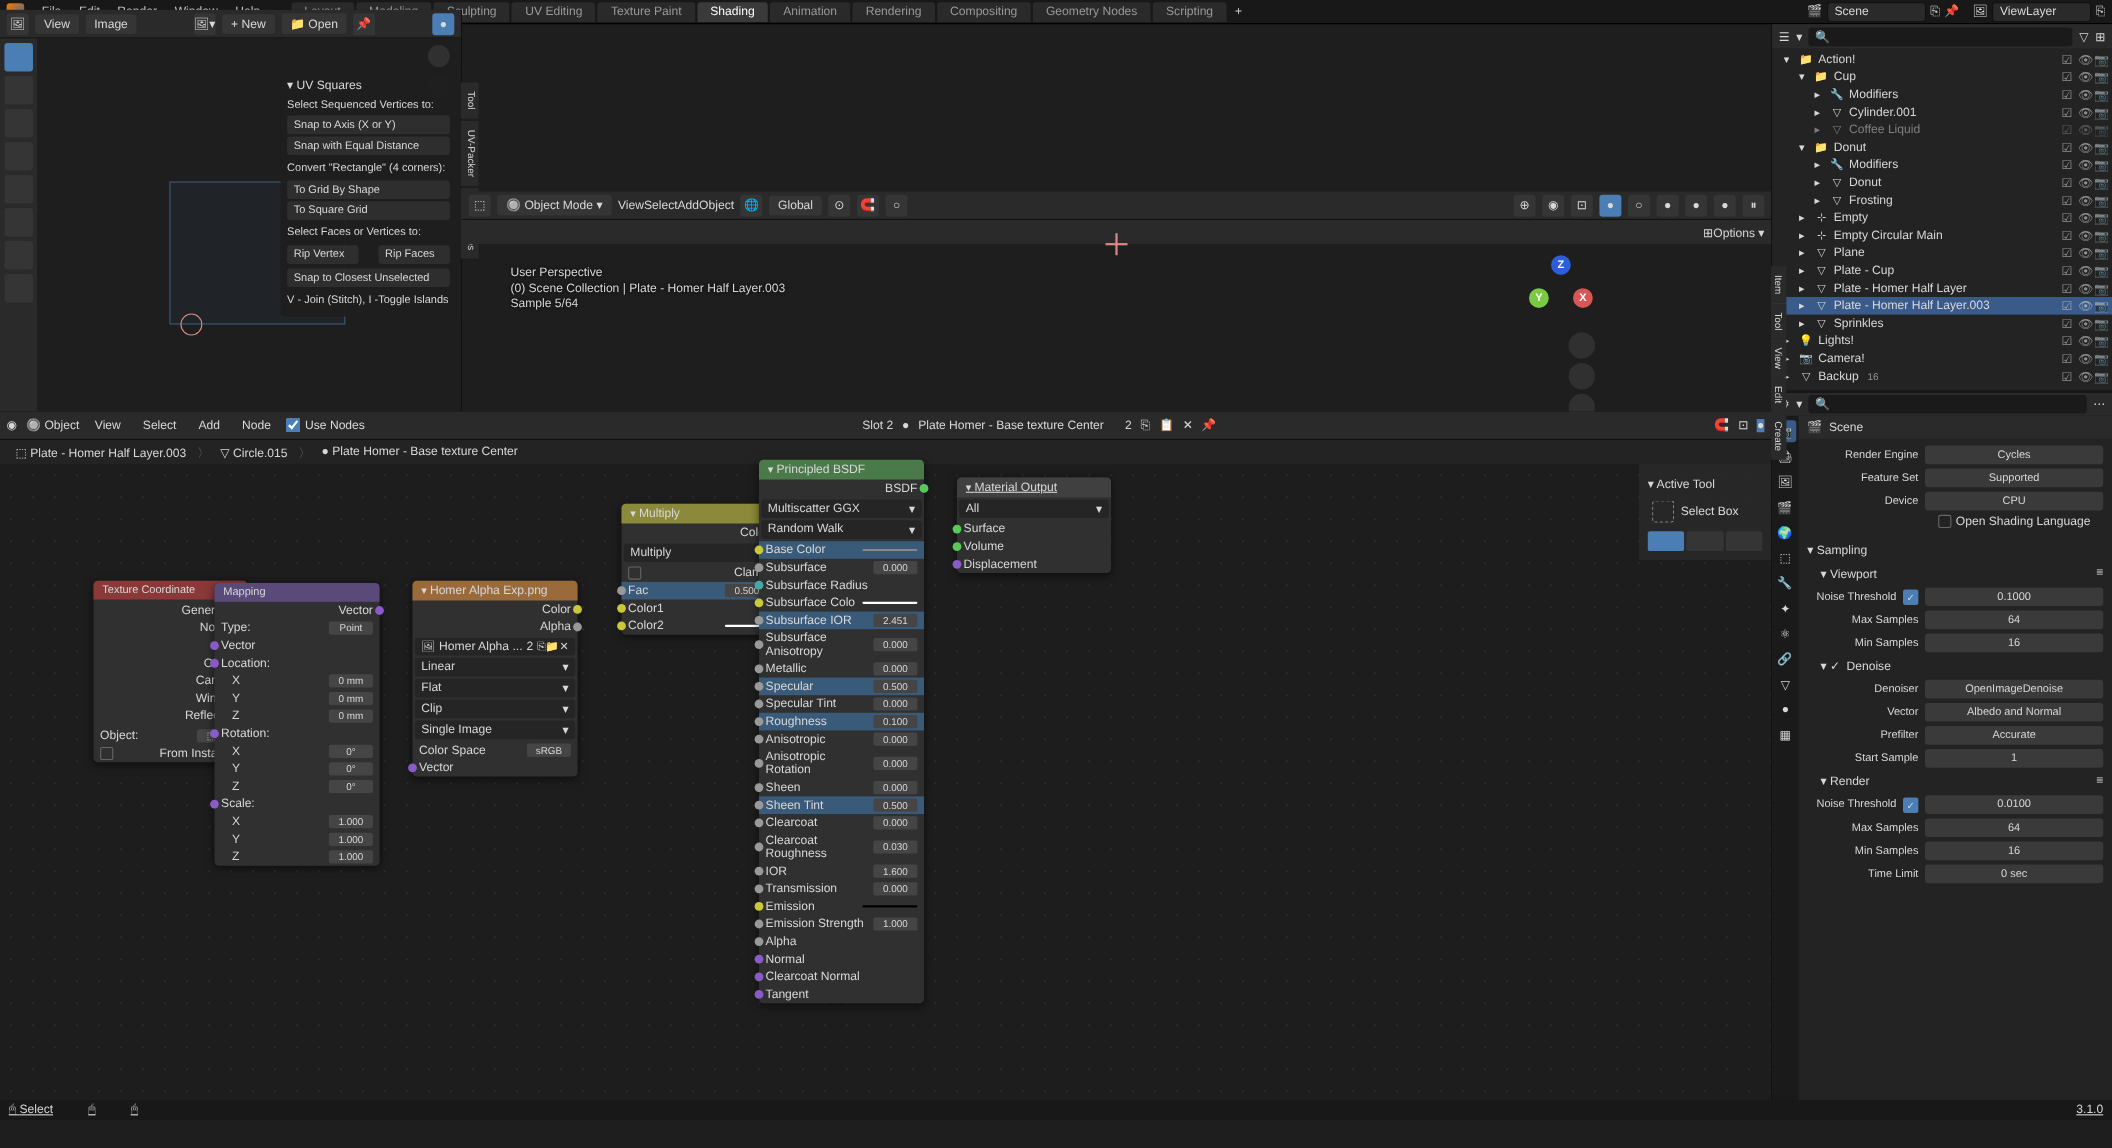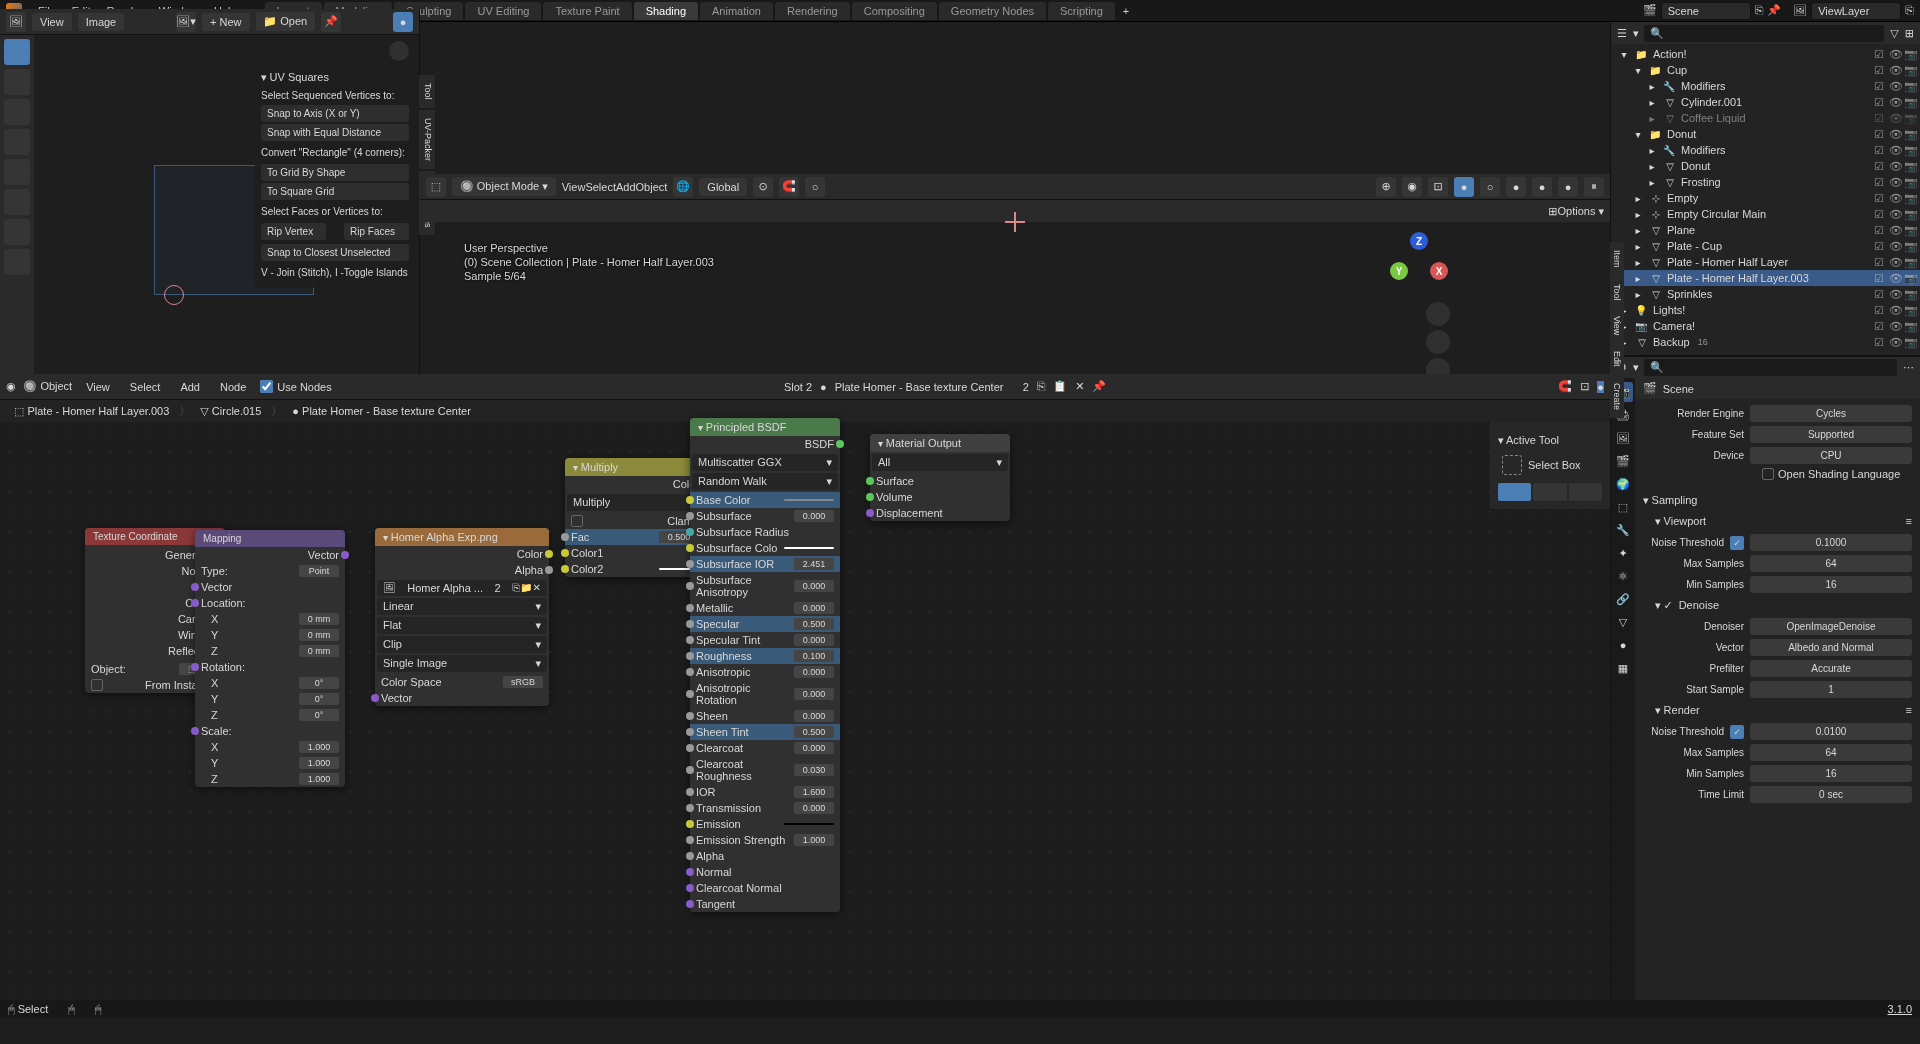--- a/index.html
+++ b/index.html
@@ -69,21 +69,21 @@
 .node { position:absolute; background:#303030; border-radius:4px; box-shadow:0 2px 8px #0008; min-width:140px; }
 .node-title { padding:3px 8px; font-size:10px; font-weight:500; border-radius:4px 4px 0 0; }
 .node-body { padding:2px; }
 .node-socket { display:flex; justify-content:space-between; align-items:center; padding:2px 6px; font-size:10px; position:relative; }
 .node-socket .sdot { width:8px; height:8px; border-radius:50%; position:absolute; }
 .node-socket.in .sdot { left:-4px; }
 .node-socket.out .sdot { right:-4px; }
 .node-socket .sval { background:#454545; padding:1px 6px; border-radius:2px; font-size:9px; min-width:40px; text-align:center; }
 .node-socket.hl { background:#3a5a7a; }
 .node-dropdown { background:#252525; padding:2px 6px; margin:2px; border-radius:3px; font-size:10px; display:flex; justify-content:space-between; }
-.nt-red { background:#8a3838; } .nt-purple { background:#5a4a7a; } .nt-orange { background:#9a6a3a; } .nt-yellow { background:#8a8a3a; } .nt-green { background:#4a7a4a; } .nt-dark { background:#404040; }
+.nt-red { background:#8a3838; } .nt-purple { background:#5a4a7a; } .nt-orange { background:#9a6a3a; } .nt-yellow { background:#8a8a3a; } .nt-green { background:#4a7a4a; } .nt-dark { background:#404040;text-decoration:underline; }
 
 .sock-yellow { background:#c8c838; } .sock-purple { background:#8a5ac8; } .sock-grey { background:#999; } .sock-green { background:#5ac85a; } .sock-teal { background:#48a8a8; }
 
 
 .outliner { height:334px; background:#232323; overflow:auto; border-bottom:1px solid #111; }
 .out-header { height:22px; background:#2a2a2a; display:flex; align-items:center; padding:0 6px; gap:6px; }
 .out-search { flex:1; background:#1a1a1a; border-radius:3px; padding:2px 6px; }
 .out-tree { padding:2px 0; }
 .out-item { display:flex; align-items:center; padding:1px 4px; gap:4px; font-size:11px; cursor:pointer; }
 .out-item.selected { background:#3a5a8a; }
@@ -101,21 +101,21 @@
 .prop-header { background:#2a2a2a; padding:4px 8px; display:flex; align-items:center; gap:6px; }
 .prop-section { padding:4px 8px; }
 .prop-section-title { padding:4px 0; font-weight:500; cursor:pointer; }
 .prop-row { display:flex; align-items:center; padding:2px 0; gap:6px; }
 .prop-row .plabel { flex:1; text-align:right; font-size:10px; }
 .prop-row .pval { width:162px; background:#3a3a3a; padding:3px 6px; border-radius:3px; text-align:center; font-size:10px; }
 .prop-row .pcheck { width:14px; height:14px; background:#4a7eb5; border-radius:2px; display:flex; align-items:center; justify-content:center; font-size:9px; }
 
 
 .statusbar { height:18px; background:#181818; display:flex; align-items:center; padding:0 8px; font-size:10px; color:#888; }
-.statusbar .sitem { margin-right:20px; }
+.statusbar .sitem { margin-right:32px;text-decoration:underline; }
 .statusbar .version { margin-left:auto;text-decoration:underline; }
 
 .node-side-panel { position:absolute; right:0; top:0; width:120px; background:#2a2a2acc; padding:8px; }
 .nsp-header { font-size:11px; padding:4px 0; }
 .nsp-tool { display:flex; align-items:center; gap:6px; padding:4px; }
 .nsp-tool .ti { width:20px; height:20px; border:1px dashed #888; border-radius:3px; }
 
 svg.wire { position:absolute; inset:0; pointer-events:none; }
 
 .cross { position:absolute; left:50%; top:50%; width:20px; height:20px; transform:translate(-50%,-50%); }
@@ -430,21 +430,21 @@
                 <span style="padding-left:10px">Y</span>
                 <span class="sval">1.000</span>
               </div>
               <div class="node-socket">
                 <span style="padding-left:10px">Z</span>
                 <span class="sval">1.000</span>
               </div>
             </div>
         </div>
 
-        <div class="node" style="left:375px;top:106px;width:174px">
+        <div class="node" style="left:375px;top:106px;width:150px">
           <div class="node-title nt-orange">▾ <span>Homer Alpha Exp.png</span></div>
           <div class="node-socket out">
               <span></span>
               <span>Color</span>
               <span class="sdot sock-yellow"></span>
             </div>
           <div class="node-socket out">
               <span></span>
               <span>Alpha</span>
               <span class="sdot sock-grey"></span>

